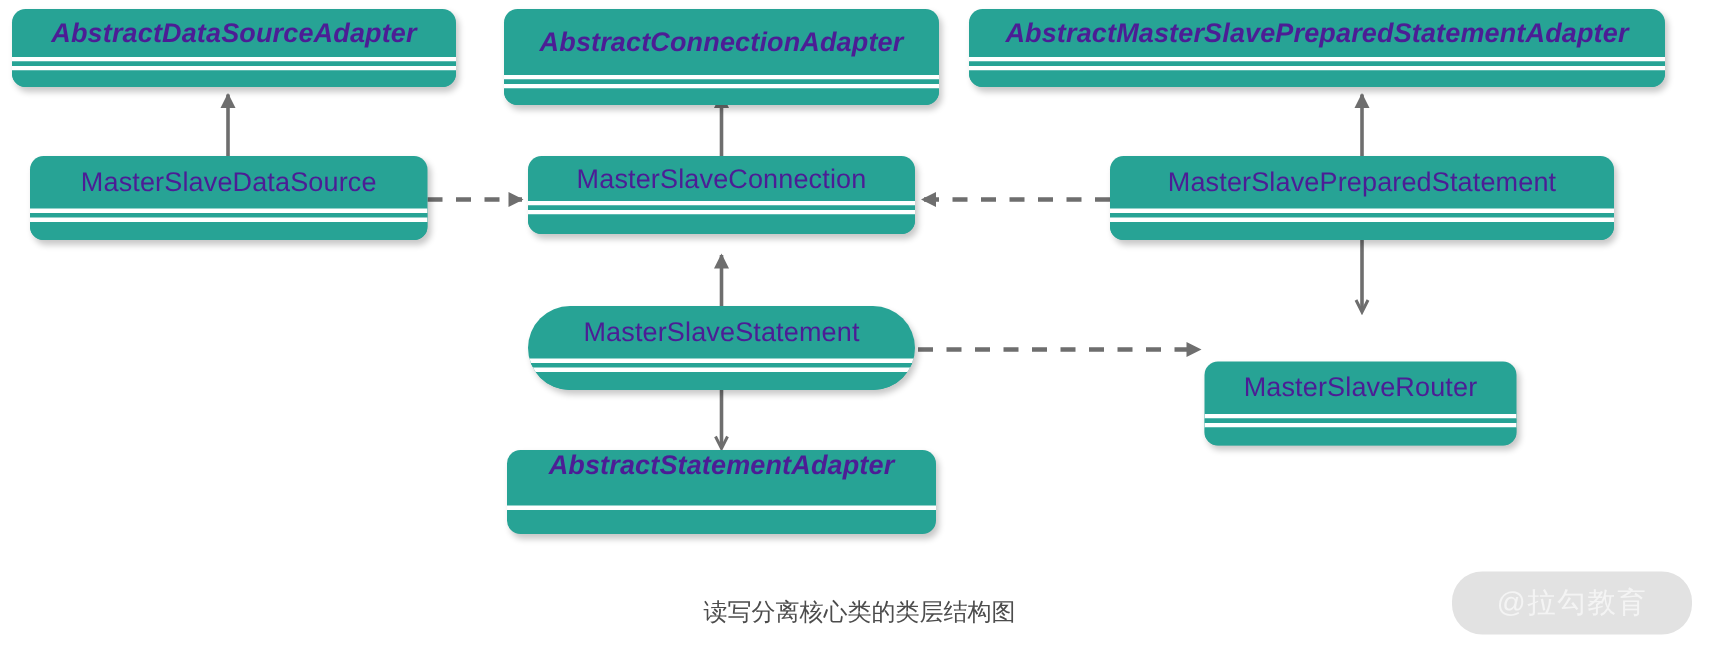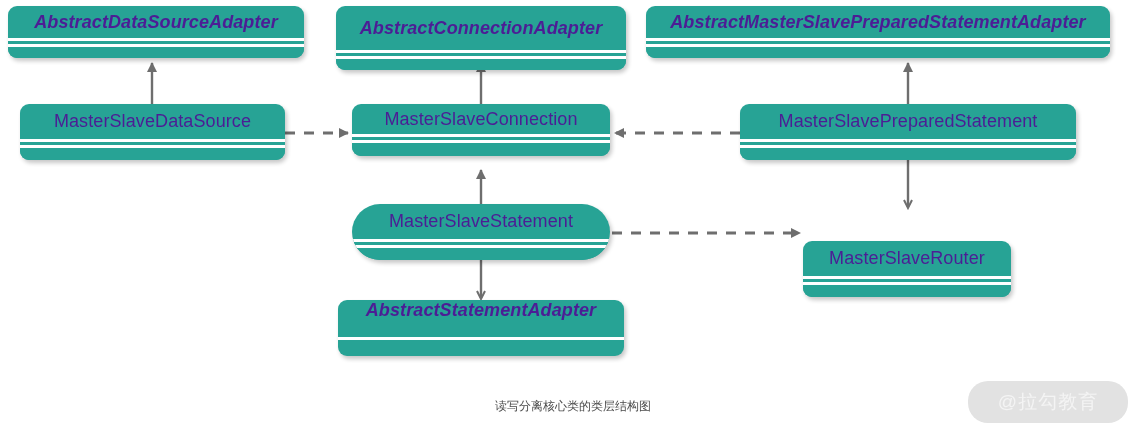--- a/index.html
+++ b/index.html
@@ -64,21 +64,21 @@
   .uml-ops {
     flex: 0 0 auto;
     background: #27a395;
   }
   #caption {
     position: absolute;
     left: 0;
     width: 1146px;
     text-align: center;
     color: #4c4c4c;
-    font-size: 12px;
+    font-size: 16px;
   }
   #watermark {
     position: absolute;
     display: flex;
     align-items: center;
     justify-content: center;
     background: #e2e2e2;
     color: #f4f4f4;
     border-radius: 20px;
     font-size: 19px;

